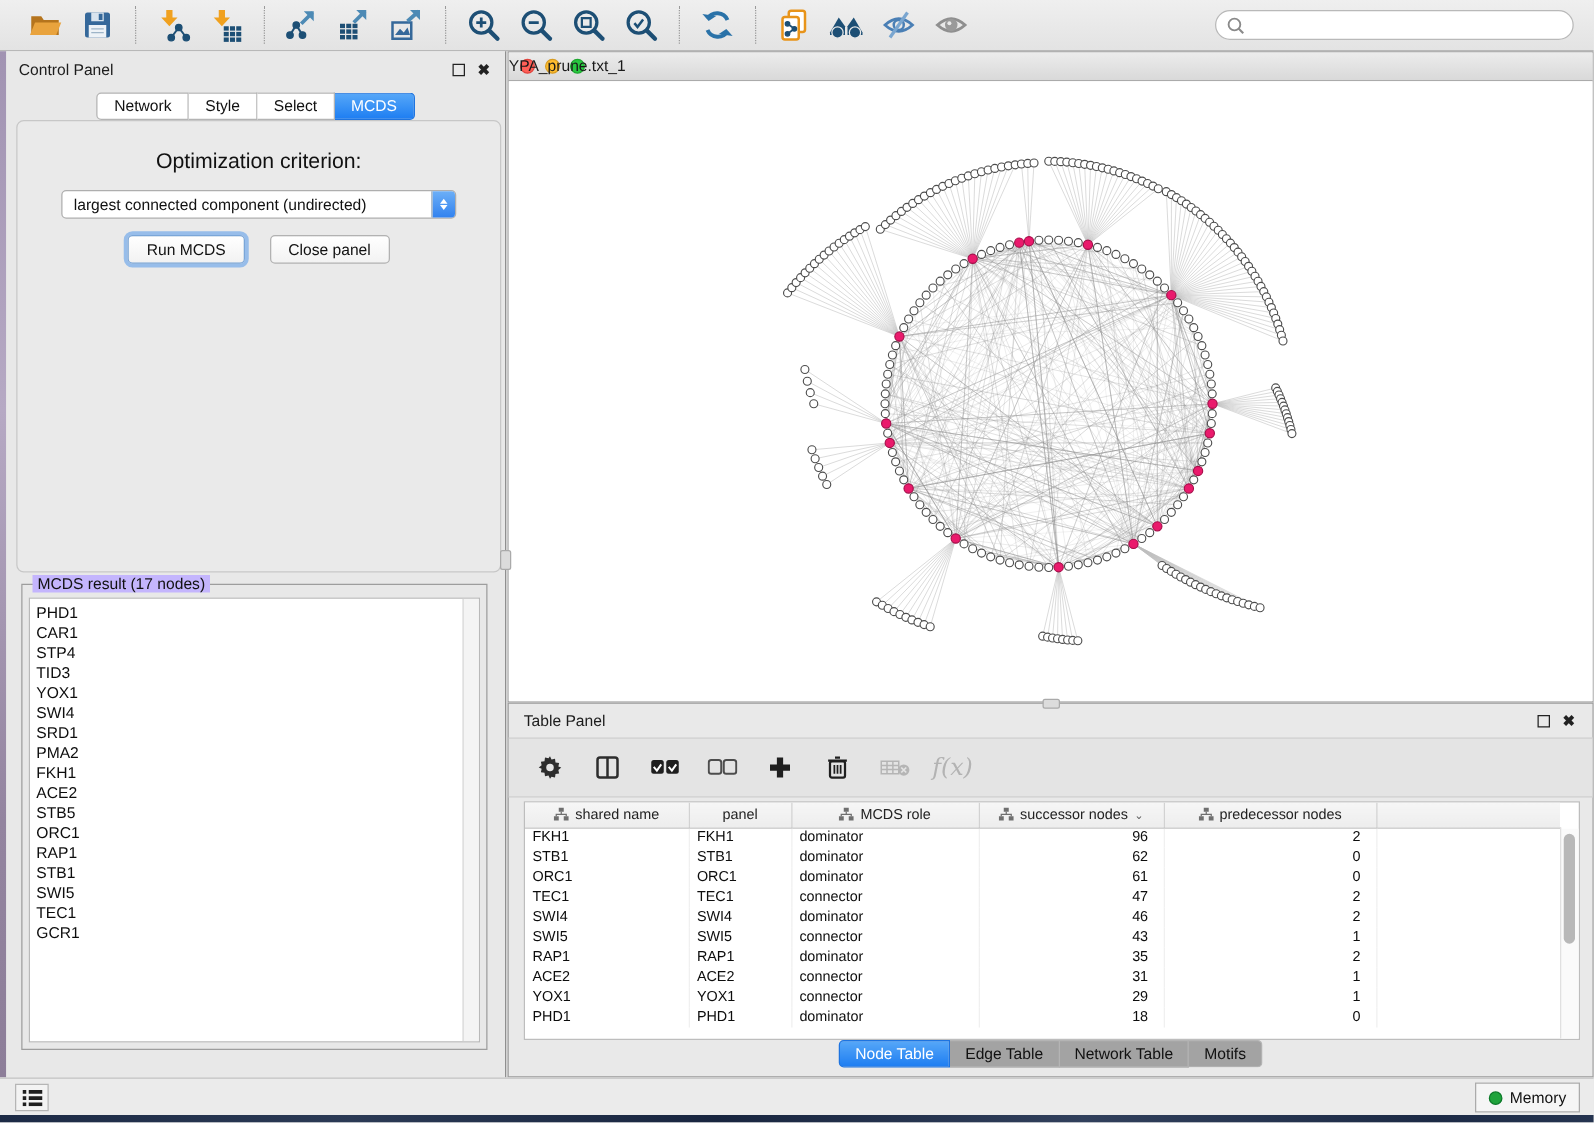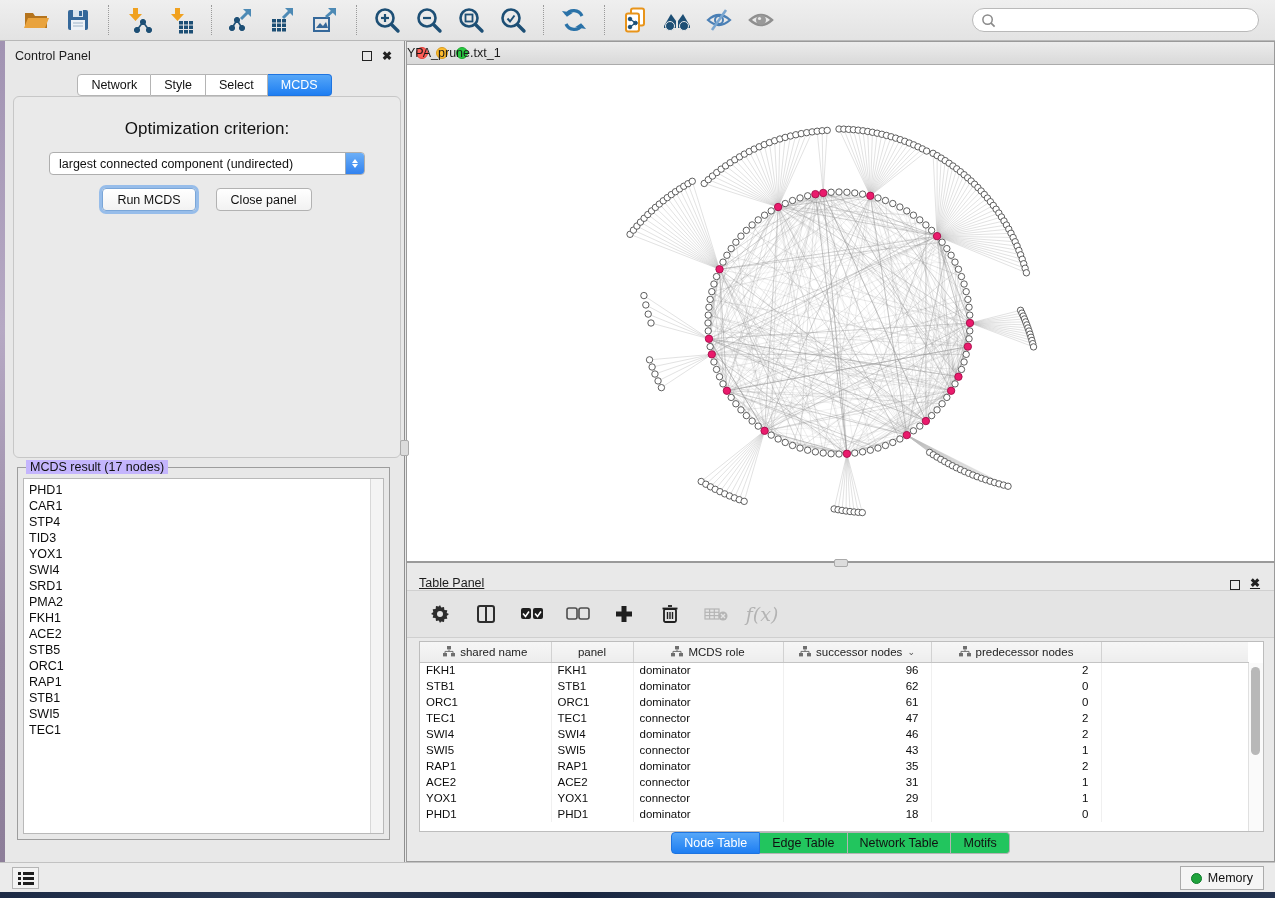--- a/index.html
+++ b/index.html
@@ -85,21 +85,21 @@
   .light { width:12px; height:12px; border-radius:50%; }
   .light.red { background:#ff5f57; border:0.5px solid #e0443e; }
   .light.yellow { background:#febc2e; border:0.5px solid #d89c20; }
   .light.green { background:#28c840; border:0.5px solid #1da82f; }
   .nw-title { position:absolute; left:0; right:0; text-align:left; font-size:12.5px; color:#1a1a1a; }
   .nw-canvas { position:absolute; left:0; top:23px; width:867px; height:496px; background:#fff; }
 
   
   .table-panel { position:absolute; left:406px; top:562px; width:869px; height:300px;
     background:#e9e9e9; border:1px solid #9a9a9a; }
-  .tp-titlebar { height:27px; display:flex; align-items:flex-end; padding:0 12px; font-size:12.5px; color:#1c1c1c;text-decoration:underline; }
+  .tp-titlebar { height:27px; display:flex; align-items:center; padding:0 12px; font-size:12.5px; color:#1c1c1c; }
   .tp-titlebar .ttl { flex:1; }
   .tp-toolbar { height:48px; background:#e4e4e4; border-top:1px solid #d0d0d0; border-bottom:1px solid #cfcfcf;
     display:flex; align-items:center; gap:20px; padding-left:20px; }
   .tico { display:flex; align-items:center; justify-content:center; width:26px; height:26px; }
   .fx { font-family:"DejaVu Serif", serif; font-style:italic; font-size:19px; color:#b3b3b3; }
 
   .tbl-wrap { position:absolute; left:12px; top:78px; width:845px; height:191px; background:#fff;
     border:1px solid #bdbdbd; overflow:hidden; }
   table.ntable { border-collapse:collapse; width:828px; table-layout:fixed; }
   .ntable th { height:20px; background:linear-gradient(180deg,#f6f6f6,#ededed);
@@ -107,21 +107,21 @@
     font-size:11.5px; font-weight:normal; color:#222; }
   .ntable th .hwrap { display:flex; align-items:center; justify-content:center; gap:5px; }
   .ntable td { height:16px; font-size:11.5px; color:#0d0d0d; padding:0 6px;
     border-right:1px solid #f0f0f0; white-space:nowrap; }
   .ntable td.num { text-align:right; padding-right:12px; }
   .sortchev { font-size:9px; color:#555; }
   .tbl-scroll { position:absolute; right:0; top:21px; bottom:0; width:15px; background:#fafafa; border-left:1px solid #e0e0e0; }
   .tbl-thumb { position:absolute; left:2px; top:4px; width:9px; height:88px; background:#b8b8b8; border-radius:5px; }
 
   .tp-tabs { position:absolute; left:0; bottom:7px; width:100%; display:flex; justify-content:center; }
-  .tp-tab { height:22px; padding:0 12px; background:#22c55e; border:1px solid #b4b4b4; border-left:none;
+  .tp-tab { height:22px; padding:0 12px; background:#a3a3a3; border:1px solid #b4b4b4; border-left:none;
     font-size:12.5px; display:flex; align-items:center; color:#111; }
   .tp-tab:first-child { border-left:1px solid #b4b4b4; border-radius:4px 0 0 4px; }
   .tp-tab:last-child { border-radius:0 4px 4px 0; }
   .tp-tab.selected { background:linear-gradient(180deg,#56a7f8,#1e7ef2); color:#fff; border-color:#1e74e0; }
 
   
   .status-bar { position:absolute; left:0; top:862px; width:1275px; height:30px;
     background:#ebebeb; border-top:1px solid #c2c2c2; }
   .list-btn { position:absolute; left:12px; top:4px; width:27px; height:22px; background:#f3f3f3;
     border:1px solid #b5b5b5; display:flex; align-items:center; justify-content:center; }
@@ -356,20 +356,21 @@
           <li>SRD1</li>
           <li>PMA2</li>
           <li>FKH1</li>
           <li>ACE2</li>
           <li>STB5</li>
           <li>ORC1</li>
           <li>RAP1</li>
           <li>STB1</li>
           <li>SWI5</li>
           <li>TEC1</li>
+          <li>GCR1</li>
         </ul>
       <div class="gb-scroll"></div>
     </div>
   </div>
 </div>
 
 <div class="vsplit-handle"></div>
 
 <div class="network-window">
   <div class="nw-titlebar">

